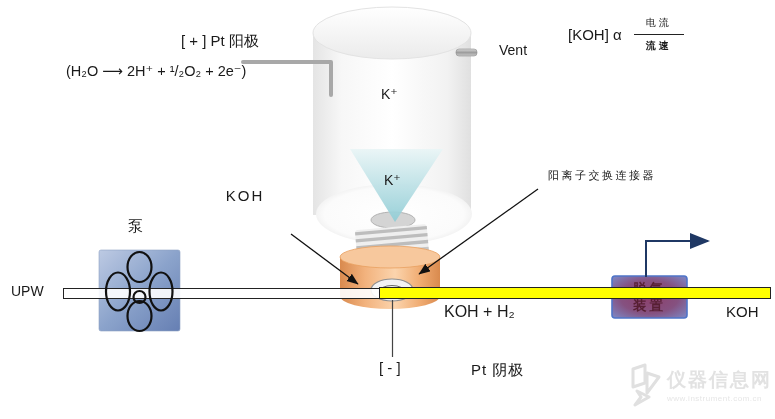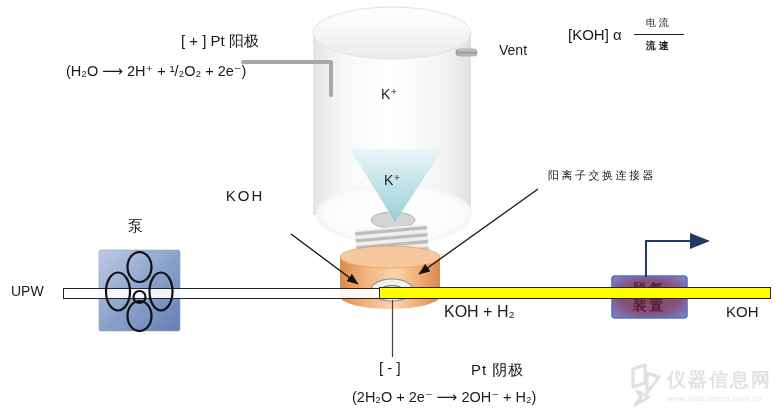--- a/index.html
+++ b/index.html
@@ -174,21 +174,20 @@
   </div>
 
   <div class="lbl conn-lbl">阳离子交换连接器</div>
   <div class="lbl pump-lbl">泵</div>
   <div class="lbl upw-lbl">UPW</div>
   <div class="lbl kohh2-lbl">KOH + H₂</div>
   <div class="lbl kohout-lbl">KOH</div>
 
   <div class="lbl cath-bracket">[ - ]</div>
   <div class="lbl cath-lbl">Pt 阴极</div>
-  <div class="lbl cath-rx">(2H₂O + 2e⁻ ⟶ 2OH⁻ + H₂)</div>
 
   <div class="watermark">
     <svg width="34" height="44" viewBox="0 0 34 44">
       <g fill="none" stroke="#e0e0e0" stroke-width="3" stroke-linejoin="round">
         <path d="M4,6 L16,2 L16,20 L4,24 Z"></path>
         <path d="M18,10 L30,14 L18,30 Z"></path>
         <path d="M8,28 L20,34 L6,42 L12,34 Z"></path>
       </g>
     </svg>
     <div class="wm-text">

